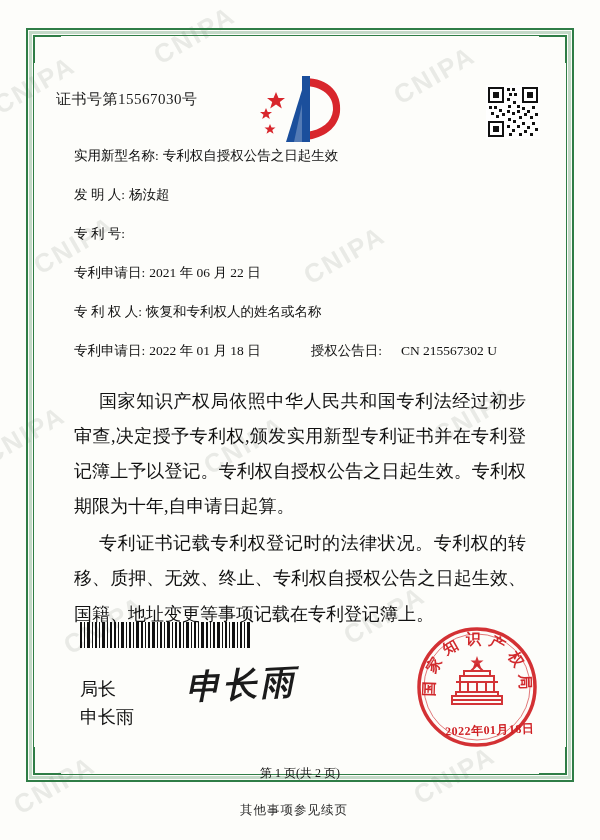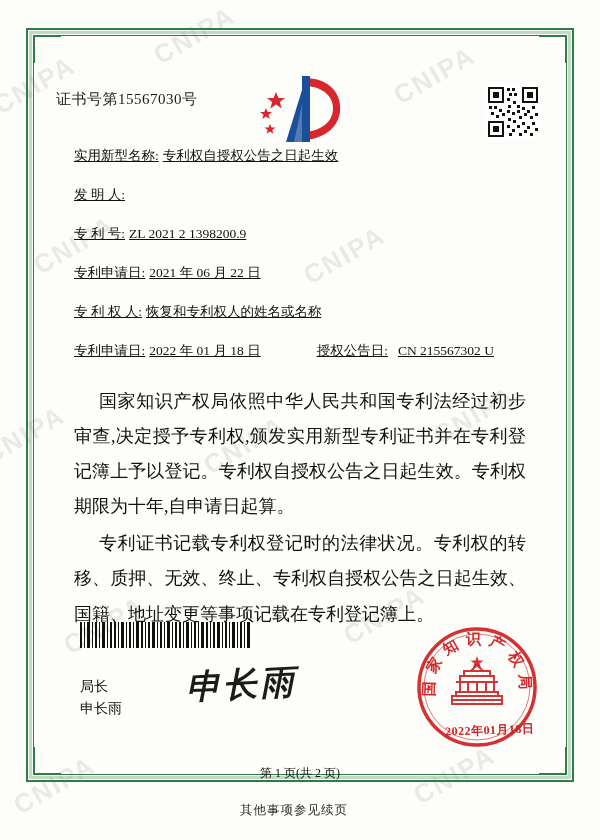--- a/index.html
+++ b/index.html
@@ -125,46 +125,45 @@
     letter-spacing: 4px;
     color: #111;
     margin-top: 26px;
     font-family: "Liberation Serif", "DejaVu Serif", serif;
   }
 
   .fields {
     margin-top: 38px;
     font-size: 13.5px;
     color: #111;
-    text-decoration: underline;
   }
   .field-row {
     display: flex;
     align-items: baseline;
     margin-bottom: 21px;
     padding-left: 18px;
   }
   .field-label {
     white-space: nowrap;
     flex: 0 0 auto;
   }
   .field-value {
     margin-left: 4px;
     flex: 1 1 auto;
   }
   .field-row.two-col .field-value {
     flex: 0 0 auto;
-    margin-right: 16px;
+    margin-right: 10px;
   }
   .second-label {
     margin-left: 40px;
     white-space: nowrap;
   }
   .second-value {
-    margin-left: 10px;
+    margin-left: 19px;
     white-space: nowrap;
   }
 
   .paragraphs {
     margin-top: 24px;
     font-size: 18px;
     line-height: 1.95;
     color: #111;
     text-align: justify;
     padding: 0 18px 0 18px;
@@ -182,21 +181,21 @@
     width: 170px;
     height: 26px;
     z-index: 6;
   }
 
   
   .sig-block {
     position: absolute;
     left: 80px;
     top: 676px;
-    font-size: 14px;
+    font-size: 18px;
     line-height: 1.55;
     color: #111;
     z-index: 6;
   }
   .sig-script {
     position: absolute;
     left: 186px;
     top: 662px;
     font-size: 34px;
     font-family: "Liberation Serif", serif;
@@ -350,24 +349,24 @@
     <div class="cert-no">证书号第15567030号</div>
 
 
     <div class="fields">
       <div class="field-row">
         <span class="field-label">实用新型名称:</span>
         <span class="field-value">专利权自授权公告之日起生效</span>
       </div>
       <div class="field-row">
         <span class="field-label">发  明  人:</span>
+        <span class="field-value">杨汝超</span>
       </div>
       <div class="field-row">
         <span class="field-label">专  利  号:</span>
-        <span class="field-value">ZL 2021 2 1398200.9</span>
       </div>
       <div class="field-row">
         <span class="field-label">专利申请日:</span>
         <span class="field-value">2021 年 06 月 22 日</span>
       </div>
       <div class="field-row">
         <span class="field-label">专 利 权 人:</span>
         <span class="field-value">恢复和专利权人的姓名或名称</span>
       </div>
       <div class="field-row two-col">

